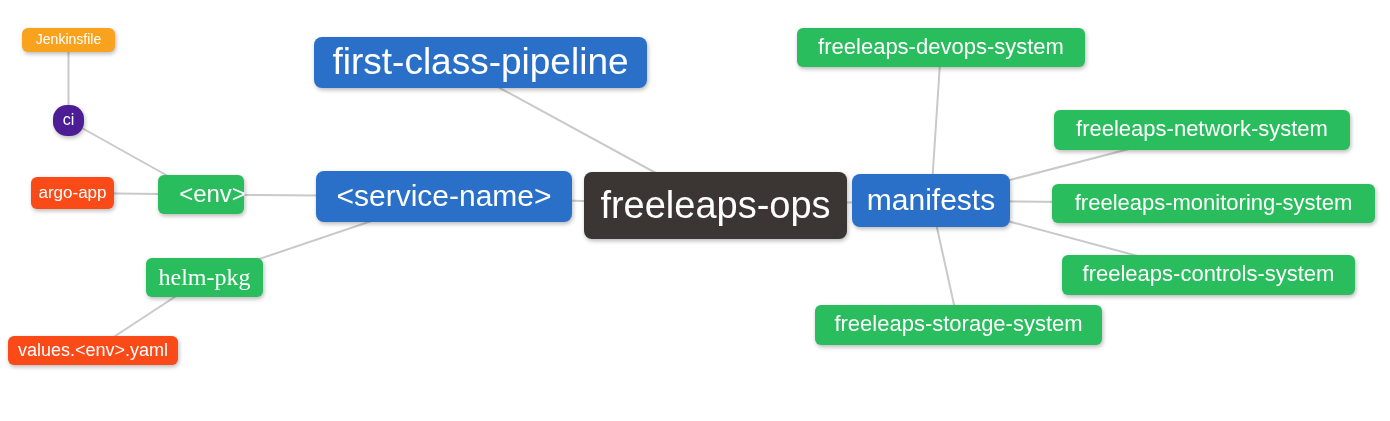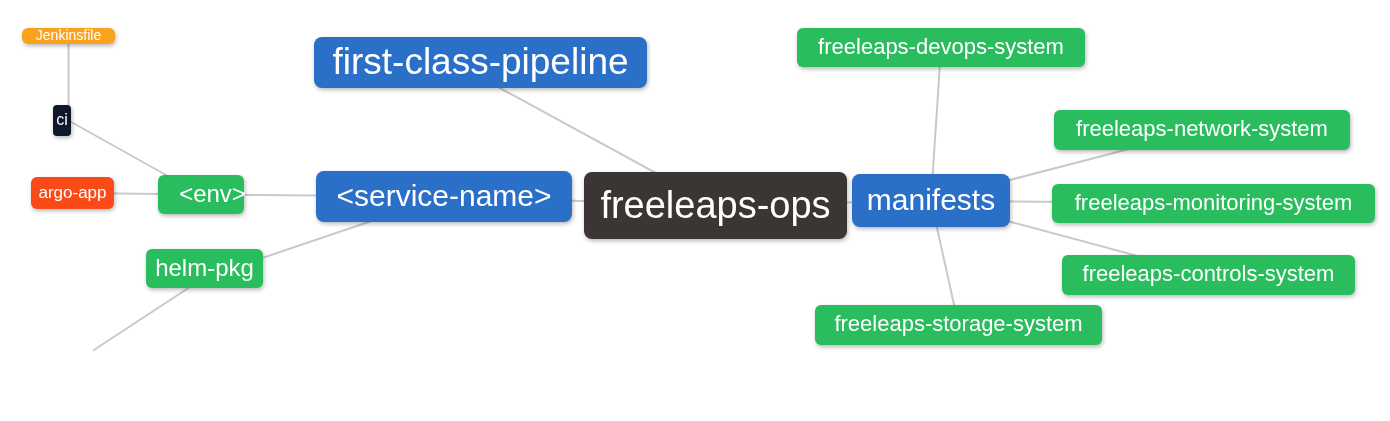--- a/index.html
+++ b/index.html
@@ -57,34 +57,37 @@
       <line x1="453" y1="62.5" x2="715.5" y2="205.5" stroke="#C9C9C9" stroke-width="2"></line>
       <line x1="444" y1="196.5" x2="715.5" y2="205.5" stroke="#C9C9C9" stroke-width="2"></line>
       <line x1="715.5" y1="205.5" x2="931" y2="200.5" stroke="#C9C9C9" stroke-width="2"></line>
       <line x1="931" y1="200.5" x2="941" y2="47.5" stroke="#C9C9C9" stroke-width="2"></line>
       <line x1="931" y1="200.5" x2="1202" y2="130" stroke="#C9C9C9" stroke-width="2"></line>
       <line x1="931" y1="200.5" x2="1213.5" y2="203.5" stroke="#C9C9C9" stroke-width="2"></line>
       <line x1="931" y1="200.5" x2="1208.5" y2="275" stroke="#C9C9C9" stroke-width="2"></line>
       <line x1="931" y1="200.5" x2="958.5" y2="325" stroke="#C9C9C9" stroke-width="2"></line>
     </svg>
 
-<div class="node" style="left: 22px; top: 28px; width: 93px; height: 16px; font-size: 14px; background: rgb(249, 162, 29); color: rgb(255, 255, 255); border-radius: 6px;">
+<div class="node" style="left: 22px; top: 28px; width: 93px; height: 24px; font-size: 14px; background: rgb(249, 162, 29); color: rgb(255, 255, 255); border-radius: 6px;">
       <span>Jenkinsfile</span>
     </div>
-    <div class="node" style="left: 53px; top: 105px; width: 18px; height: 31px; font-size: 16px; background: #0f172a; color: rgb(255, 255, 255); border-radius: 4px;">
+    <div class="node" style="left: 53px; top: 105px; width: 31px; height: 31px; font-size: 16px; background: #4c1d95; color: rgb(255, 255, 255); border-radius: 14px;">
       <span>ci</span>
     </div>
     <div class="node" style="left: 31px; top: 177px; width: 83px; height: 32px; font-size: 17px; background: rgb(250, 74, 24); color: rgb(255, 255, 255); border-radius: 6px;">
       <span>argo-app</span>
     </div>
     <div class="node" style="left: 158px; top: 175px; width: 86px; height: 39px; font-size: 24px; background: rgb(41, 189, 94); color: rgb(255, 255, 255); border-radius: 6px; padding-left: 23px;">
       <span>&lt;env&gt;</span>
     </div>
-    <div class="node" style="left: 146px; top: 249px; width: 117px; height: 39px; font-size: 24px; background: rgb(41, 189, 94); color: rgb(255, 255, 255); border-radius: 6px;">
+    <div class="node" style="left: 146px; top: 258px; width: 117px; height: 39px; font-size: 24px; background: rgb(41, 189, 94); color: rgb(255, 255, 255); border-radius: 6px; font-family: Liberation Serif, serif;">
       <span>helm-pkg</span>
+    </div>
+    <div class="node" style="left: 8px; top: 336px; width: 170px; height: 29px; font-size: 18px; background: rgb(250, 74, 24); color: rgb(255, 255, 255); border-radius: 6px;">
+      <span>values.&lt;env&gt;.yaml</span>
     </div>
     <div class="node" style="left: 314px; top: 37px; width: 333px; height: 51px; font-size: 37px; background: rgb(42, 112, 200); color: rgb(255, 255, 255); border-radius: 8px;">
       <span>first-class-pipeline</span>
     </div>
     <div class="node" style="left: 584px; top: 172px; width: 263px; height: 67px; font-size: 38px; background: rgb(59, 54, 51); color: rgb(255, 255, 255); border-radius: 8px;">
       <span>freeleaps-ops</span>
     </div>
     <div class="node" style="left: 316px; top: 171px; width: 256px; height: 51px; font-size: 30px; background: rgb(42, 112, 200); color: rgb(255, 255, 255); border-radius: 8px;">
       <span>&lt;service-name&gt;</span>
     </div>

